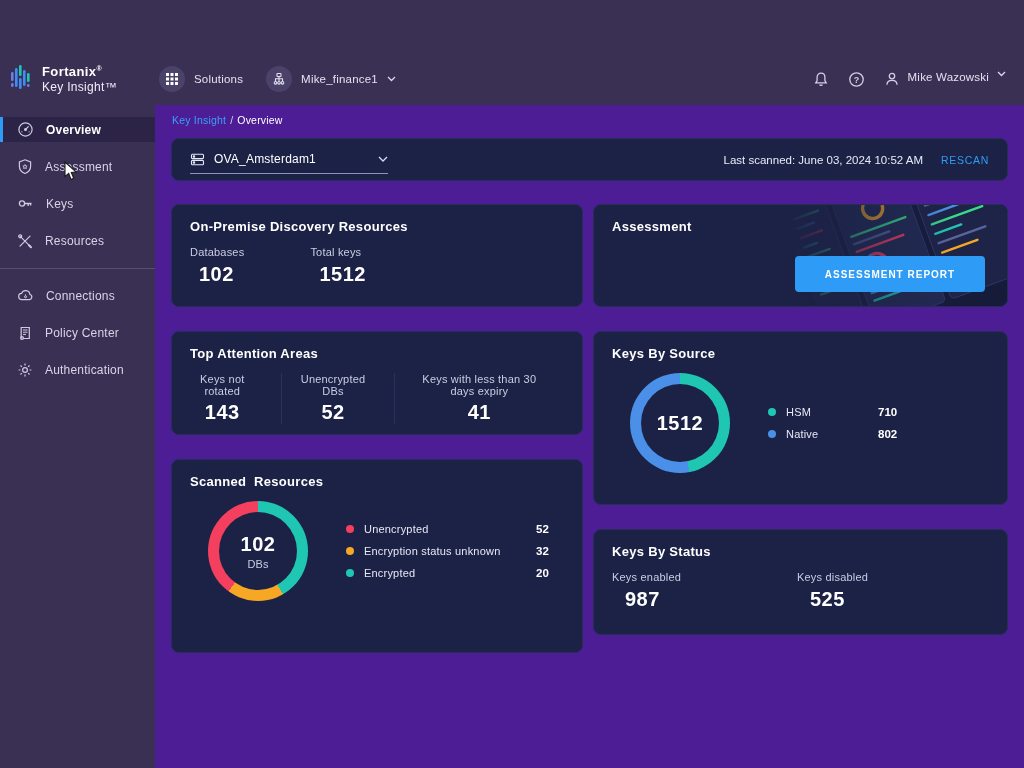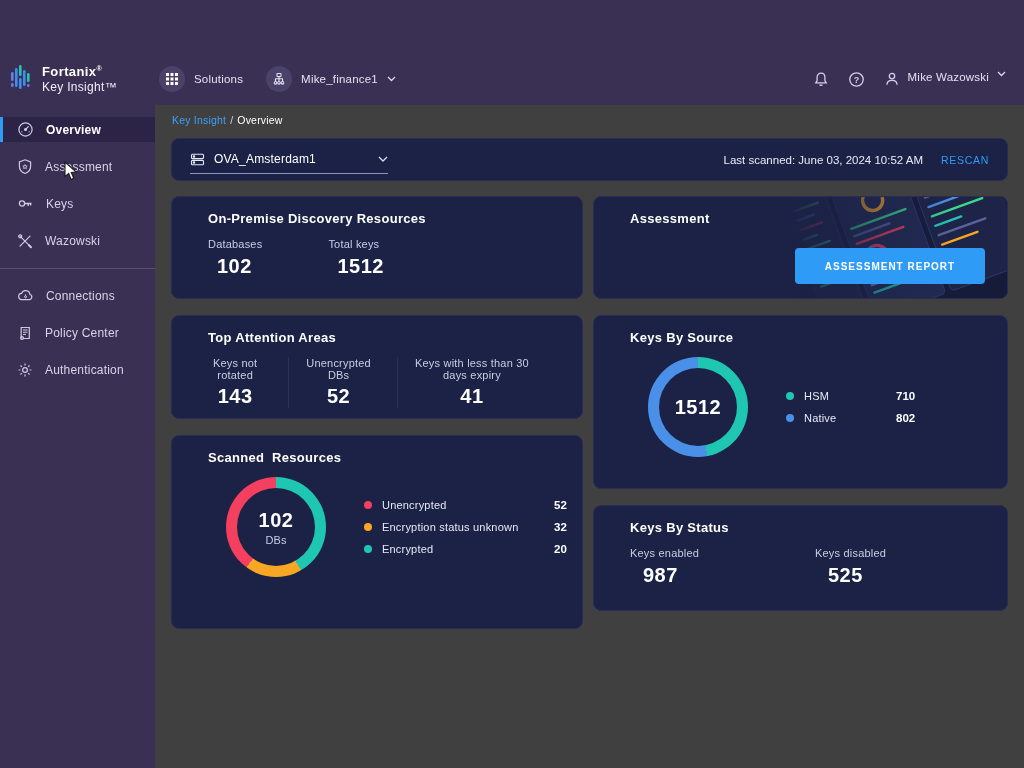--- a/index.html
+++ b/index.html
@@ -31,40 +31,40 @@
   
   aside { background:#3a3054; padding-top:12px; position:relative; }
   .side-item { height:25px; display:flex; align-items:center; gap:12px; padding-left:17px;
     margin-bottom:12px; font-size:12px; color:#d8d4e6; cursor:pointer; position:relative; letter-spacing:.2px; }
   .side-item .sicon { display:flex; align-items:center; color:#cfcbe2; }
   .side-item.active { background:#2c2447; color:#fff; font-weight:bold; }
   .side-item.active::before { content:""; position:absolute; left:0; top:0; bottom:0; width:3px; background:#2e9bf6; }
   .side-divider { height:1px; background:rgba(255,255,255,.15); margin:15px 0 14px; }
 
   
-  main { background:#404040; padding:7px 16px 0; overflow:hidden; }
+  main { background:#4c1d95; padding:7px 16px 0; overflow:hidden; }
   .breadcrumb { font-size:10.5px; margin:2px 0 0 1px; letter-spacing:.2px; }
   .bc-root { color:#3aa0f8; cursor:pointer; }
   .bc-sep { color:#cfd3ea; margin:0 4px; }
   .bc-cur { color:#ffffff; }
 
   .scanbar { margin-top:12px; height:43px; background:#1c2245; border:1px solid #272d55; border-radius:8px;
     display:flex; align-items:center; padding:0 18px; }
   .select { display:flex; align-items:center; gap:9px; width:198px; border-bottom:1px solid #8d93bb;
     padding-bottom:6px; margin-top:6px; cursor:pointer; }
   .select-value { font-size:12px; color:#fff; letter-spacing:.2px; }
   .select .chev { margin-left:auto; }
   .scan-right { margin-left:auto; display:flex; align-items:center; gap:18px; }
   .last-scanned { font-size:11.5px; color:#e8eaf7; }
   .rescan { color:#2e9bf6; font-weight:normal; font-size:10.5px; letter-spacing:.7px; cursor:pointer; }
 
   .grid { display:flex; gap:10px; margin-top:15px; }
   .colL { width:412px; display:flex; flex-direction:column; gap:16px; }
   .colR { width:415px; display:flex; flex-direction:column; gap:16px; }
-  .card { background:#1c2245; border:1px solid #272d55; border-radius:8px; padding:14px 36px; position:relative; }
+  .card { background:#1c2245; border:1px solid #272d55; border-radius:8px; padding:14px 18px; position:relative;margin-top:8px; }
   .card-title { font-size:13px; font-weight:bold; letter-spacing:.3px; white-space:pre-wrap; position:relative; z-index:2; }
 
   .h103 { height:103px; } .h104 { height:104px; } .h174 { height:174px; } .h176 { height:194px; } .h106 { height:106px; }
 
   .stat-row { display:flex; margin-top:12px; }
   .stat-label { font-size:11px; color:#c9cde4; letter-spacing:.2px; }
   .stat-value { font-size:20px; font-weight:bold; margin-top:5px; padding-left:9px; letter-spacing:.5px; }
   .disc-gap { margin-right:66px; }
 
   .att-row { display:flex; margin-top:12px;gap:9px; }
@@ -221,21 +221,21 @@
       <span class="slabel">Keys</span>
     </div>
     <div class="side-item">
       <span class="sicon">
         <svg width="16" height="16" viewBox="0 0 16 16" fill="none" stroke="currentColor" stroke-width="1.2" stroke-linecap="round">
           <path d="M3 13.2 L13 3.2 M3.2 3.4 L13.2 13.4"></path>
           <circle cx="3.2" cy="3.3" r="1.5"></circle>
             <path d="M12 12.2 L14 14.2" stroke-width="2"></path>
         </svg>
       </span>
-      <span class="slabel">Wazowski</span>
+      <span class="slabel">Resources</span>
     </div>
 
     <div class="side-divider"></div>
 
     <div class="side-item">
       <span class="sicon">
         <svg width="17" height="17" viewBox="0 0 17 17" fill="none" stroke="currentColor" stroke-width="1.2">
           <path d="M5 12.6 a3.1 3.1 0 0 1 -.4 -6.2 a4.3 4.3 0 0 1 8.3 1.1 a2.6 2.6 0 0 1 -.9 5.1 z"></path>
           <circle cx="8.5" cy="9.8" r="1" stroke-width="1"></circle>
             <path d="M8.5 8.8 V7.4" stroke-width="1"></path>

